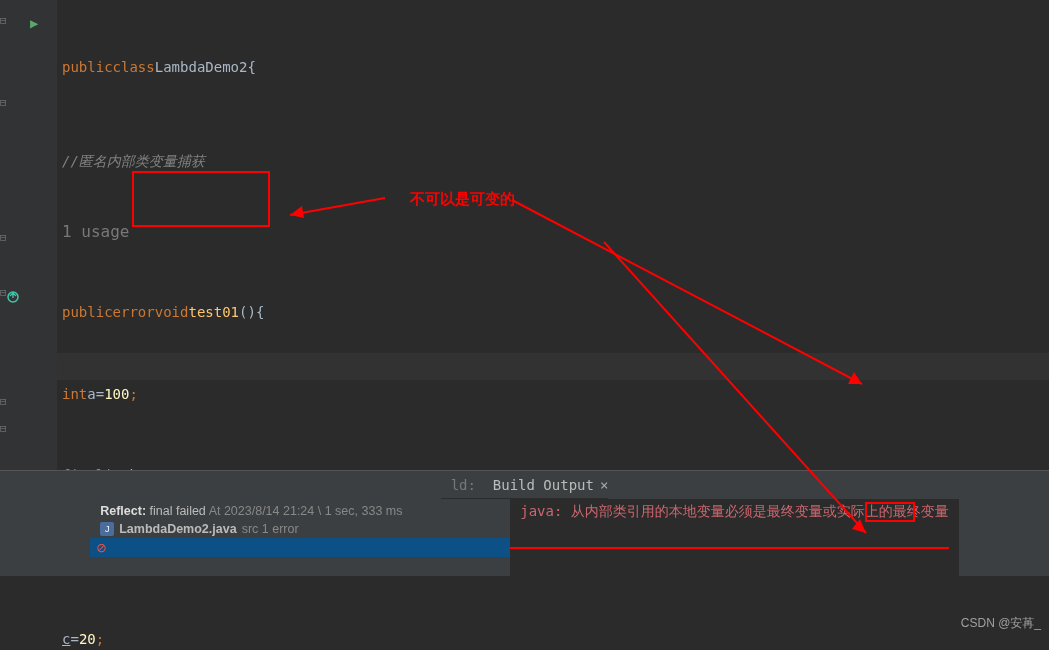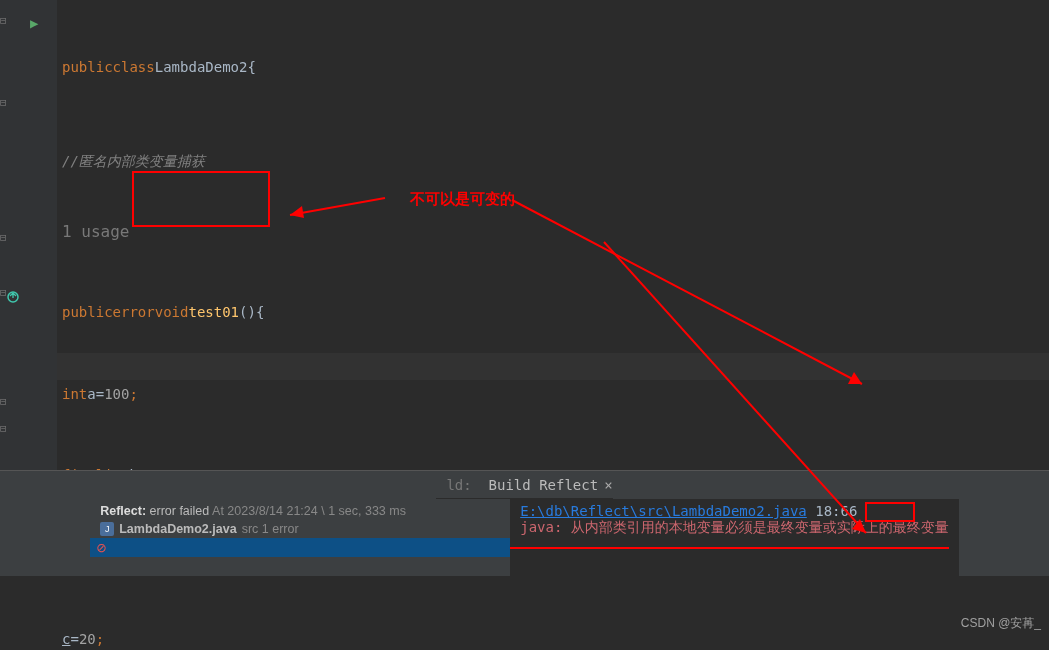--- a/index.html
+++ b/index.html
@@ -7,21 +7,21 @@
   .editor-area { position:relative; width:100%; height:470px; background:#2b2b2b; }
   .gutter { position:absolute; left:0; top:0; width:57px; height:100%; background:#313335; }
   .gutter-icon { position:absolute; left:30px; }
   .run-icon { top:15px; color:#59a869; }
   .override-icon { top:290px; color:#40c8ae; font-size:10px; fill:none; }
   .fold { color:#6e6e6e; font-size:11px; position:absolute; }
   .code { position:absolute; left:62px; right:0; top:0; line-height:27.2px; white-space:pre; }
   .line { height:27.2px; display:flex; align-items:center;}
   .kw { color:#cc7832; }
   .cm { color:#808080; font-style:italic;margin-top:24px; }
-  .num { color:#a3a3a3; }
+  .num { color:#fef9c3; }
   .fn { color:#ffc66d; }
   .err { text-decoration:underline wavy #ff0000; }
   .usage { color:#787878; font-size:16px; }
   .redbox { position:absolute; border:2px solid #f00; }
   .annot-layer { position:absolute; inset:0; pointer-events:none; }
   .annot-text { position:absolute; color:#f00; font-weight:bold; font-size:15px;margin-left:20px; }
   svg.arrow { position:absolute; overflow:visible; }
   svg.arrow line { stroke:#f00; stroke-width:2; }
   svg.arrow polygon { fill:#f00; }
   .build-panel { position:absolute; left:0; bottom:74px; width:100%; height:106px; background:#3c3f41; border-top:1px solid #555; display:flex; flex-direction:column;align-items:center; }
@@ -95,37 +95,36 @@
         <polygon points="290,215 302,206 304,218"></polygon>
       <line x1="512" y1="200" x2="862" y2="384"></line>
         <polygon points="862,384 848,384 854,372"></polygon>
     </svg>
   </div>
 </div>
 
 <div class="build-panel">
   <div class="bp-tabs">
     <span class="ld-label">ld:</span>&nbsp;&nbsp;
-    <span>Build Reflect</span>
+    <span>Build Output</span>
     <span class="x">×</span>
   </div>
   <div class="bp-body">
     <div class="bp-left">
-      <div class="r1"><b>Reflect:</b> <span>error failed</span> <span class="tm">At 2023/8/14 21:24 \ 1 sec, 333 ms</span></div>
+      <div class="r1"><b>Reflect:</b> <span>final failed</span> <span class="tm">At 2023/8/14 21:24 \ 1 sec, 333 ms</span></div>
       <div class="r2">
           <span class="fic">J</span>
           <b>LambdaDemo2.java</b> 
           <span class="tm">src 1 error</span>
         </div>
       <div class="r3">
           <span class="eic">⊘</span>
         </div>
     </div>
     <div class="bp-right">
-      <div><span class="link">E:\db\Reflect\src\LambdaDemo2.java</span> <span>18:66</span></div>
       <div><span class="jerr">java: </span><span class="jerr">从内部类引用的本地变量必须是最终变量或实际上的最终变量</span></div>
       <div class="redbox2" style="left:355px; top:3px; width:50px; height:20px;"></div>
       <svg class="arrow" style="left:-420px;top:-470px;" width="1049" height="650">
         <line x1="514" y1="213" x2="776" y2="504"></line>
           <polygon points="776,504 762,500 770,490"></polygon>
       </svg>
       <div style="position:absolute; left:0; right:10px; top:48px; border-top:2px solid #f00;"></div>
     </div>
   </div>
 </div>

